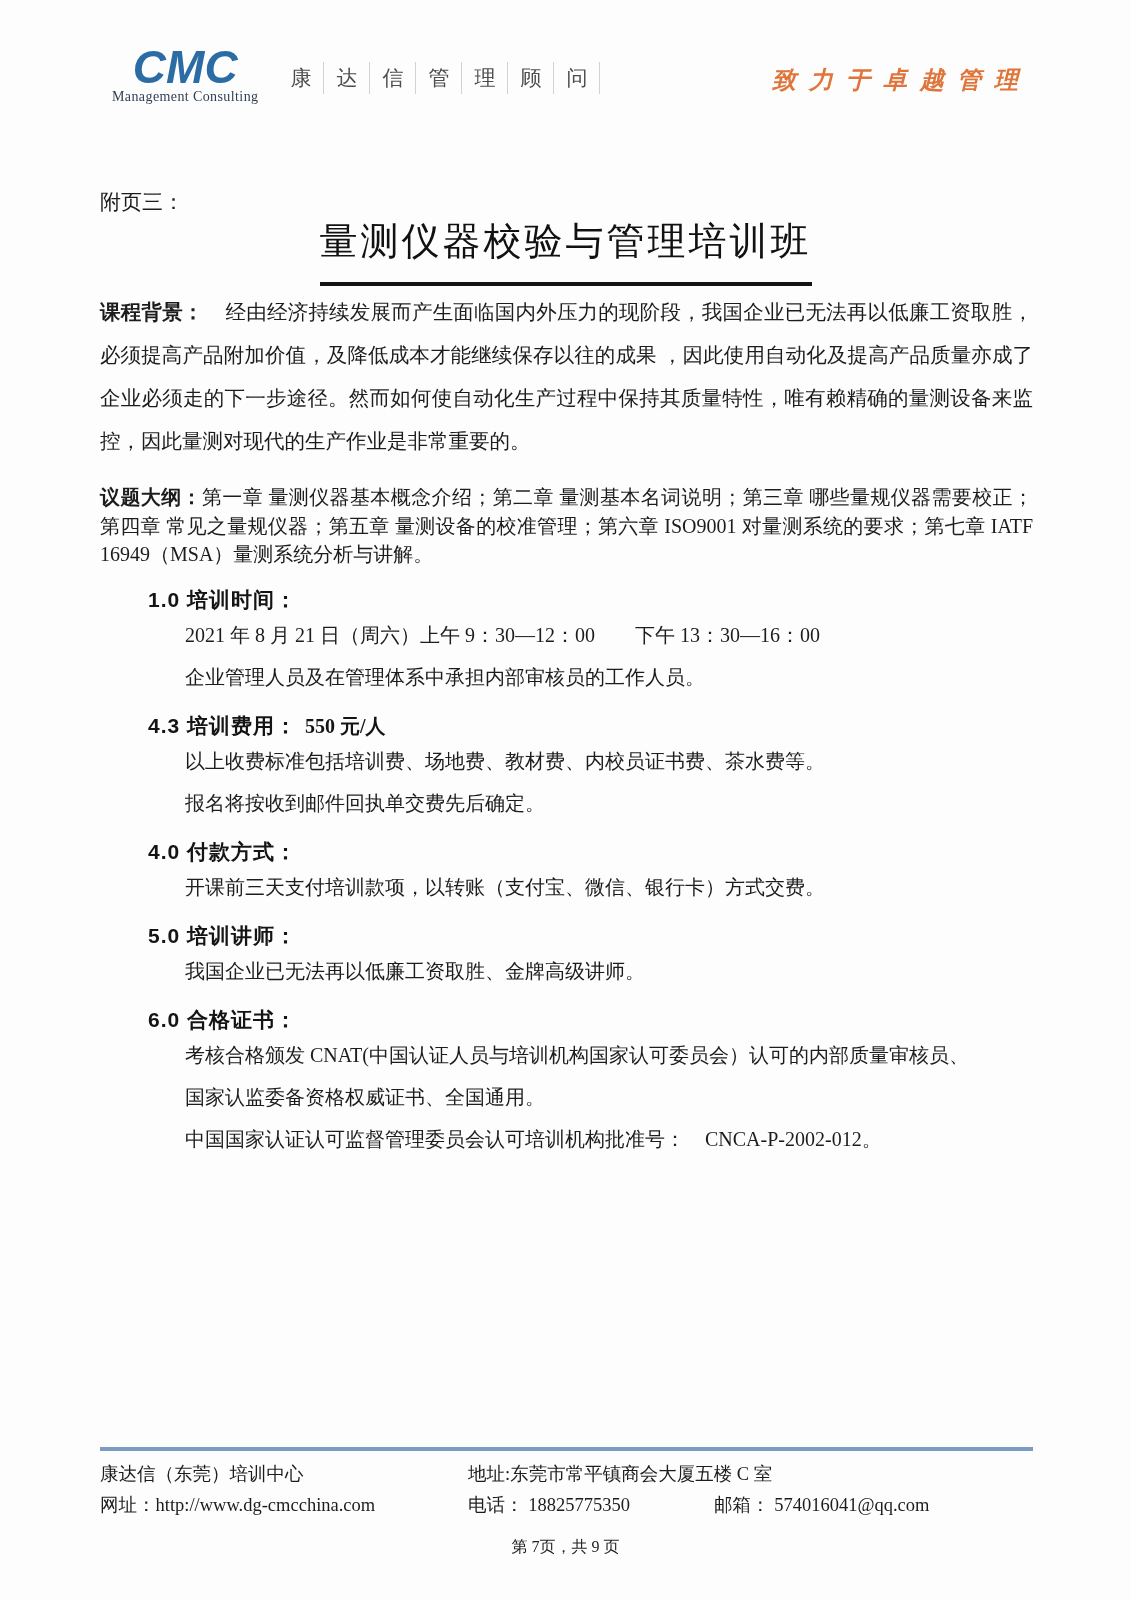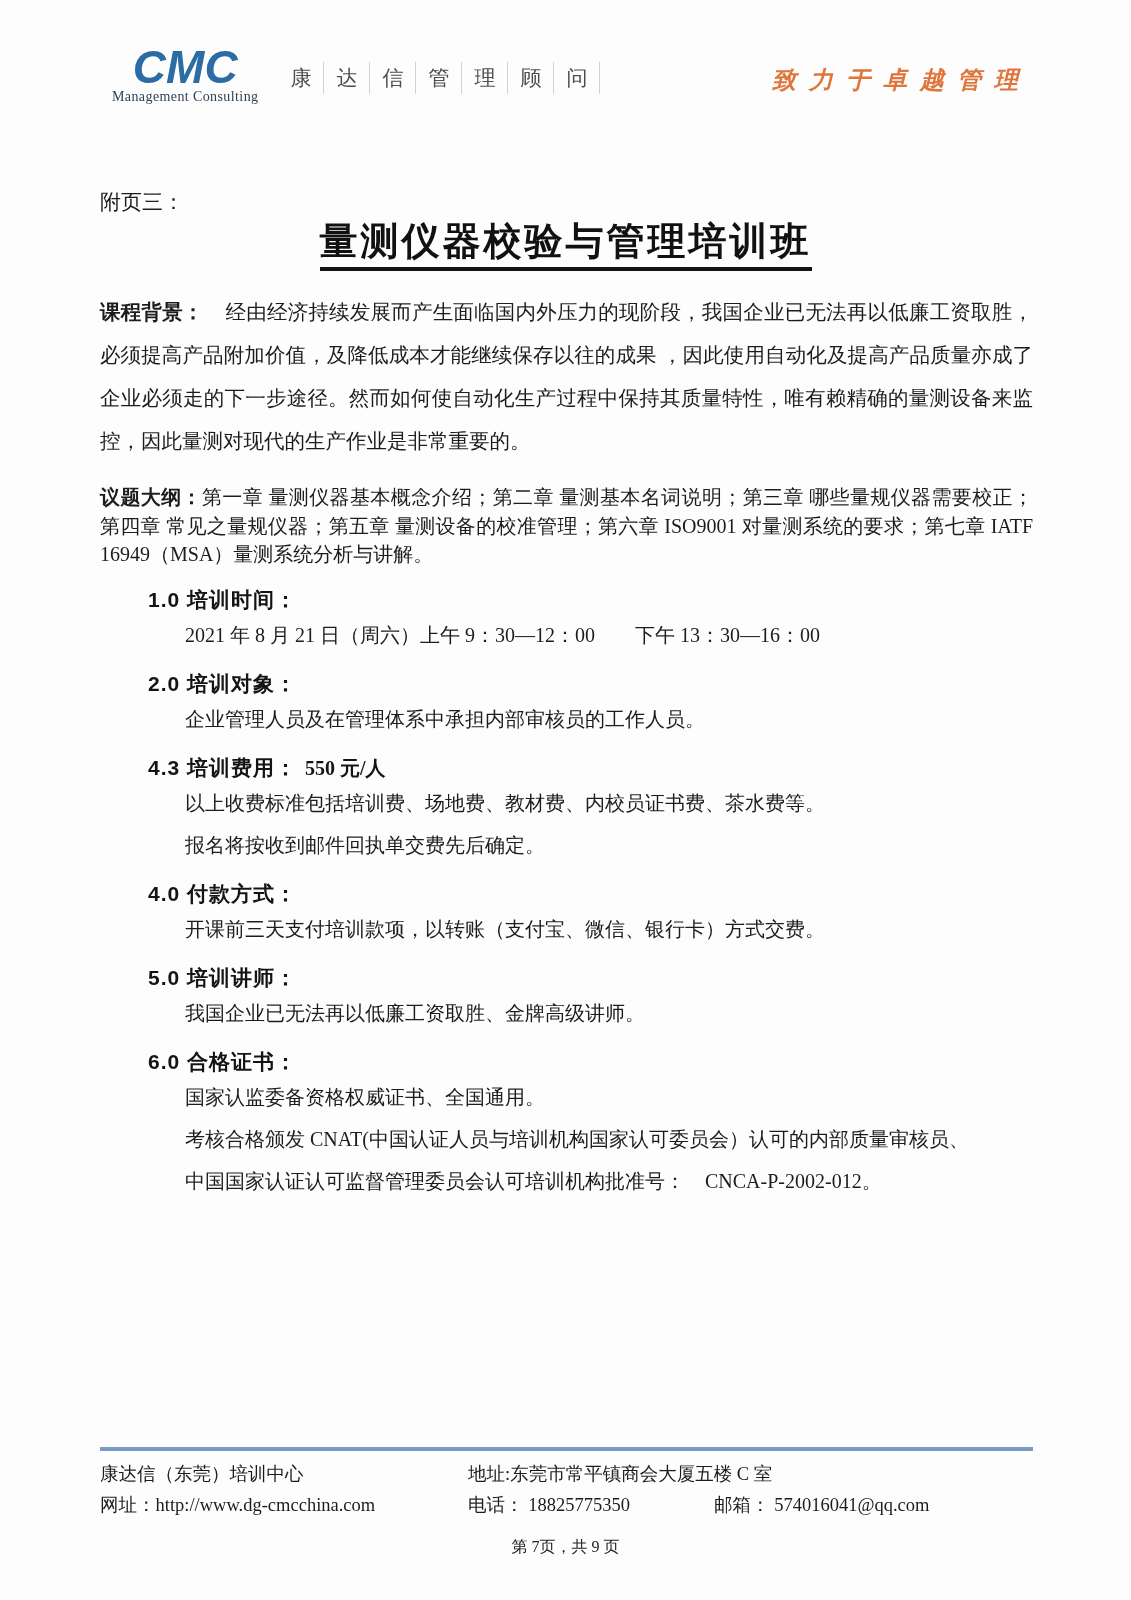--- a/index.html
+++ b/index.html
@@ -26,22 +26,22 @@
   }
   .slogan {
     margin-left:auto; margin-top:18px; color:#e0753b;
     font-size:24px; letter-spacing:13px; font-style:italic; font-weight:bold;
     white-space:nowrap;
   }
   
   .appendix { position:absolute; top:188px; left:100px; font-size:21px; }
   .title-wrap { position:absolute; top:216px; left:0; width:100%; text-align:center; }
   .doc-title {
-    display:inline-block; font-size:38px; font-weight:bold; letter-spacing:3px;
-    border-bottom:4px solid #141414; padding-bottom:0; color:#111;
+    display:inline-block; font-size:38px; font-weight:normal; letter-spacing:3px;
+    border-bottom:4px solid #141414; padding-bottom:15px; color:#111;
   }
   
   .para { position:absolute; left:100px; width:933px; text-align:justify; }
   .para-background { top:291px; font-size:20.5px; line-height:43px; }
   .para-outline    { top:483px; font-size:20px;  line-height:28.5px; }
   .plabel { font-weight:bold; }
   .plabel-gap { margin-right:22px; }
   
   .sections { position:absolute; top:572px; left:100px; width:933px; }
   .sec-heading {
@@ -98,23 +98,20 @@
     <span class="plabel">议题大纲：</span><span>第一章 量测仪器基本概念介绍；第二章 量测基本名词说明；第三章 哪些量规仪器需要校正；第四章 常见之量规仪器；第五章 量测设备的校准管理；第六章 ISO9001 对量测系统的要求；第七章 IATF 16949（MSA）量测系统分析与讲解。</span>
   </p>
 
   <div class="sections">
 
     <div class="sec-heading">
       <span>1.0 培训时间：</span>
     </div>
     <div class="sec-line">2021 年 8 月 21 日（周六）上午 9：30—12：00　　下午 13：30—16：00</div>
 
-    <div class="sec-heading">
-      <span>2.0 培训对象：</span>
-    </div>
     <div class="sec-line">企业管理人员及在管理体系中承担内部审核员的工作人员。</div>
 
     <div class="sec-heading">
       <span>4.3 培训费用：</span>
       <span class="sec-suffix">550 元/人</span>
     </div>
     <div class="sec-line">以上收费标准包括培训费、场地费、教材费、内校员证书费、茶水费等。</div>
     <div class="sec-line">报名将按收到邮件回执单交费先后确定。</div>
 
     <div class="sec-heading">
@@ -123,22 +120,22 @@
     <div class="sec-line">开课前三天支付培训款项，以转账（支付宝、微信、银行卡）方式交费。</div>
 
     <div class="sec-heading">
       <span>5.0 培训讲师：</span>
     </div>
     <div class="sec-line">我国企业已无法再以低廉工资取胜、金牌高级讲师。</div>
 
     <div class="sec-heading">
       <span>6.0 合格证书：</span>
     </div>
+    <div class="sec-line">考核合格颁发 CNAT(中国认证人员与培训机构国家认可委员会）认可的内部质量审核员、</div>
     <div class="sec-line">国家认监委备资格权威证书、全国通用。</div>
-    <div class="sec-line">考核合格颁发 CNAT(中国认证人员与培训机构国家认可委员会）认可的内部质量审核员、</div>
     <div class="sec-line">中国国家认证认可监督管理委员会认可培训机构批准号：　CNCA-P-2002-012。</div>
 
   </div>
 
   <div class="footer-divider"></div>
   <div class="footer-grid">
     <div>康达信（东莞）培训中心</div>
     <div class="footer-cell-wide">地址:东莞市常平镇商会大厦五楼 C 室</div>
     <div>网址：http://www.dg-cmcchina.com</div>
     <div>电话： 18825775350</div>

